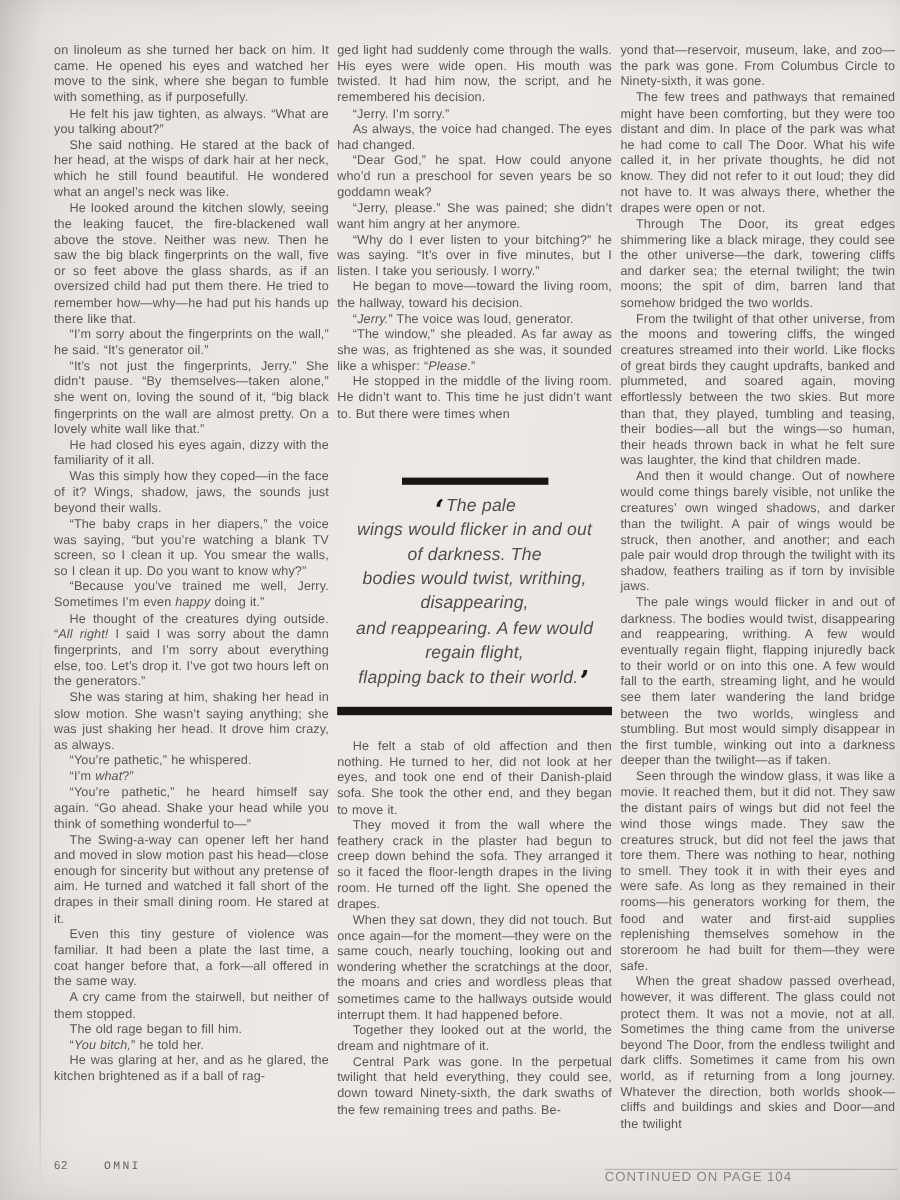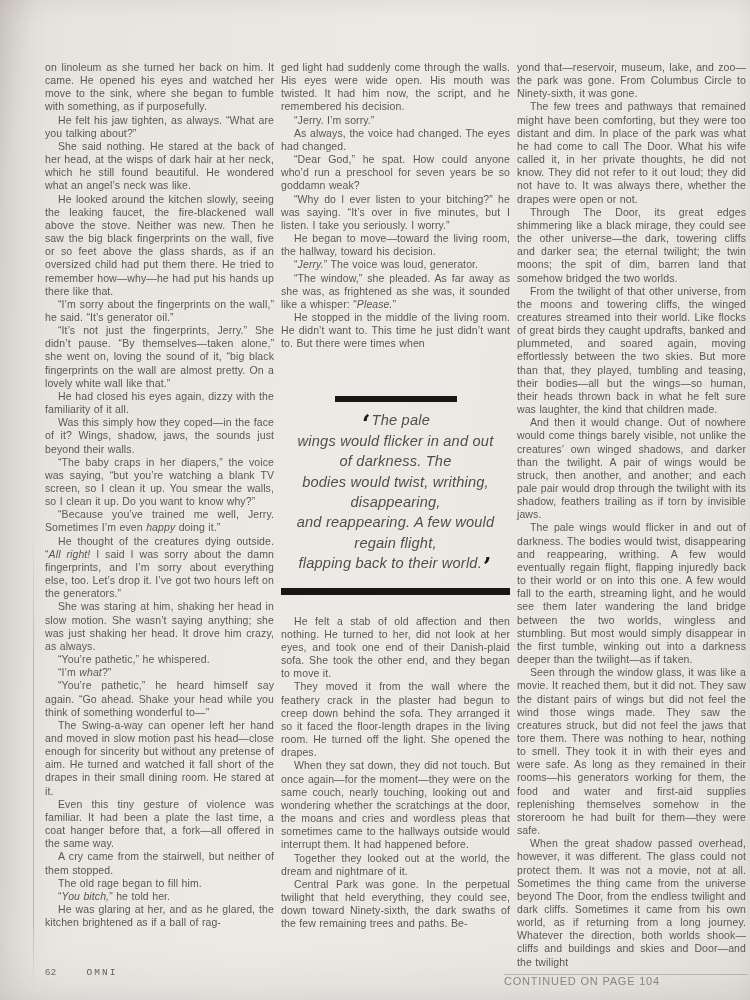--- a/index.html
+++ b/index.html
@@ -24,21 +24,21 @@
     display:flex;gap:7px;align-items:flex-start;
   }
   .col{width:229px;flex:0 0 229px;}
   p.para{
     margin:0;text-align:justify;text-indent:13px;
     font-size:10.5px;line-height:13.15px;
     letter-spacing:.1px;
     color:#5a5653;
     word-spacing:.4px;
   }
-  p.para.noind{text-indent:0;margin-top:25px;}
+  p.para.noind{text-indent:0;}
   .it{font-style:italic;}
   
   .pullquote{margin-top:46px;margin-bottom:20px;}
   .pq-rule-top{width:122px;height:6px;background:#191715;margin:0 auto 8px auto;}
   .pq-rule-bottom{width:100%;height:7px;background:#191715;margin-top:14px;}
   .pq-line{
     text-align:center;font-style:italic;
     font-size:14.6px;line-height:20.4px;color:#514d4a;
     letter-spacing:.2px;
   }
@@ -90,20 +90,21 @@
         <p class="para"><span>“</span><span class="it">You bitch,</span><span>” he told her.</span></p>
         <p class="para"><span>He was glaring at her, and as he glared, the kitchen brightened as if a ball of rag-</span></p>
       </div>
 
     <div class="col">
       <div>
           <p class="para noind"><span>ged light had suddenly come through the walls. His eyes were wide open. His mouth was twisted. It had him now, the script, and he remembered his decision.</span></p>
           <p class="para"><span>“Jerry. I’m sorry.”</span></p>
           <p class="para"><span>As always, the voice had changed. The eyes had changed.</span></p>
           <p class="para"><span>“Dear God,” he spat. How could anyone who’d run a preschool for seven years be so goddamn weak?</span></p>
+          <p class="para"><span>“Jerry, please.” She was pained; she didn’t want him angry at her anymore.</span></p>
           <p class="para"><span>“Why do I ever listen to your bitching?” he was saying. “It’s over in five minutes, but I listen. I take you seriously. I worry.”</span></p>
           <p class="para"><span>He began to move—toward the living room, the hallway, toward his decision.</span></p>
           <p class="para"><span>“</span><span class="it">Jerry.</span><span>” The voice was loud, generator.</span></p>
           <p class="para"><span>“The window,” she pleaded. As far away as she was, as frightened as she was, it sounded like a whisper: “</span><span class="it">Please.</span><span>”</span></p>
           <p class="para"><span>He stopped in the middle of the living room. He didn’t want to. This time he just didn’t want to. But there were times when</span></p>
         </div>
       <div class="pullquote">
         <div class="pq-rule-top"></div>
         <div>
             <div class="pq-line"><span class="qmark">‘</span>The pale</div>

